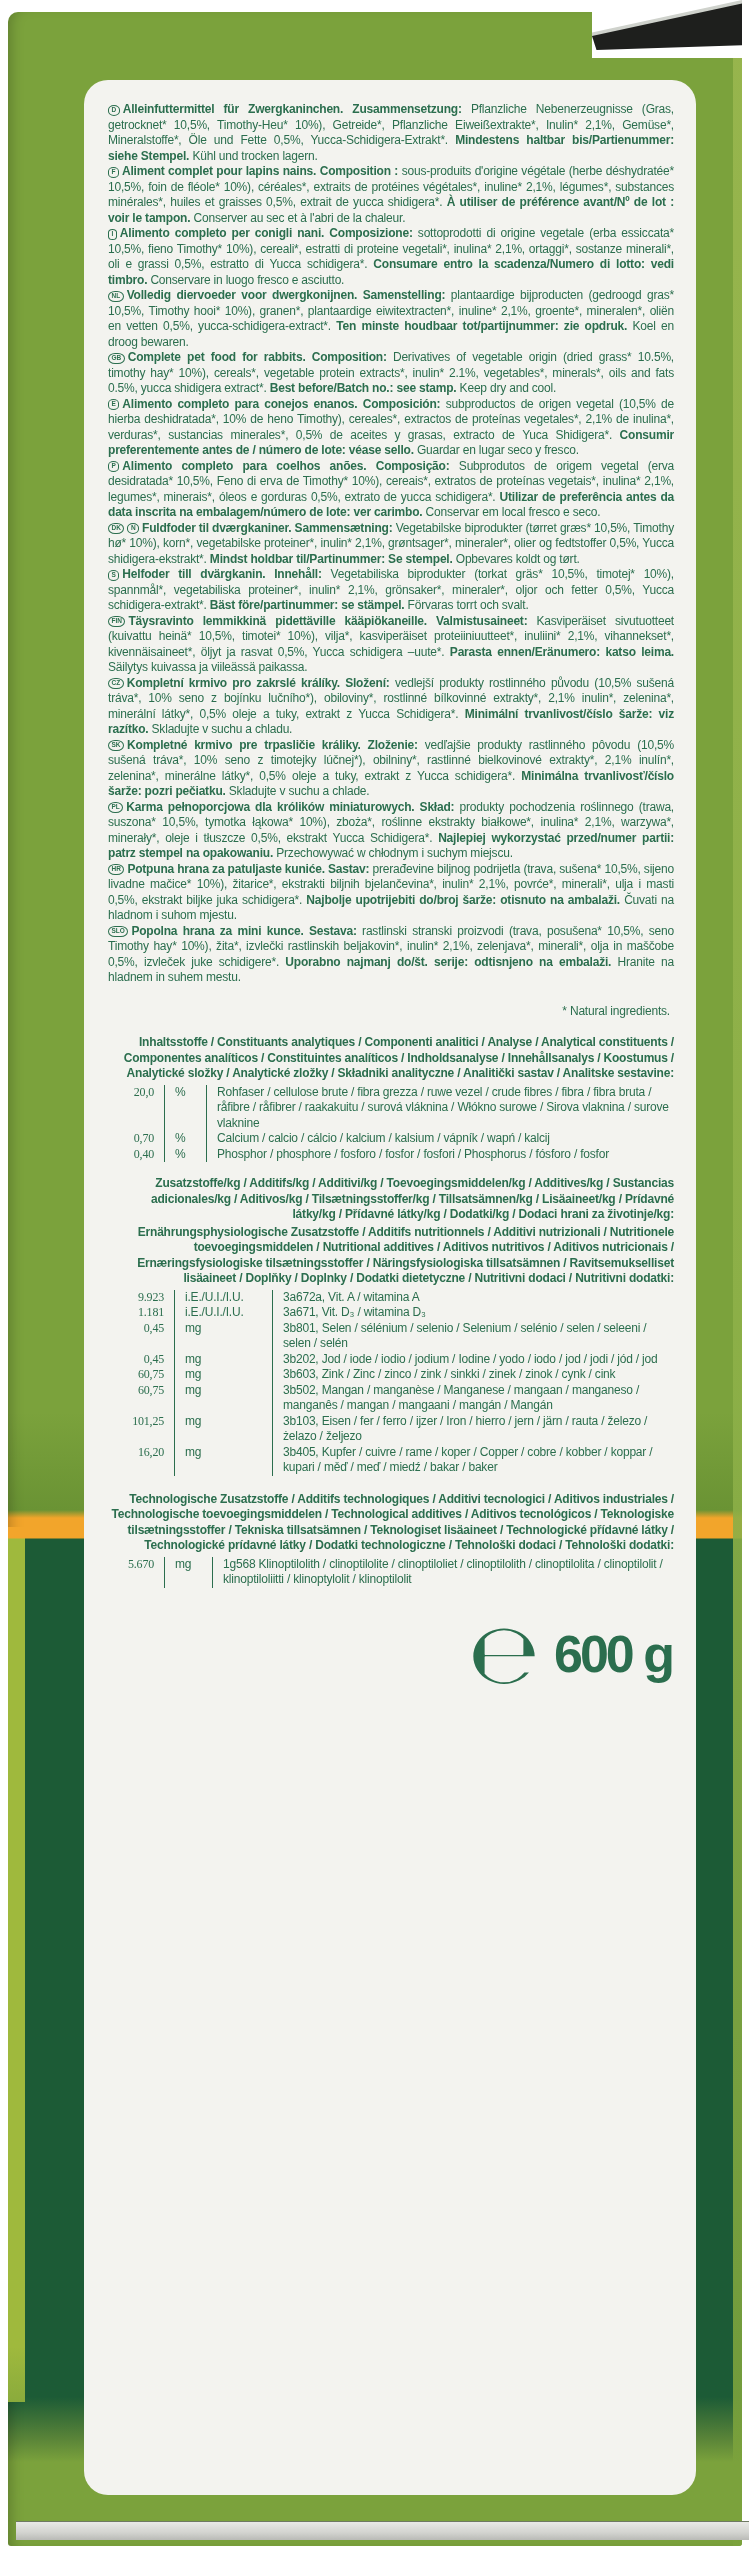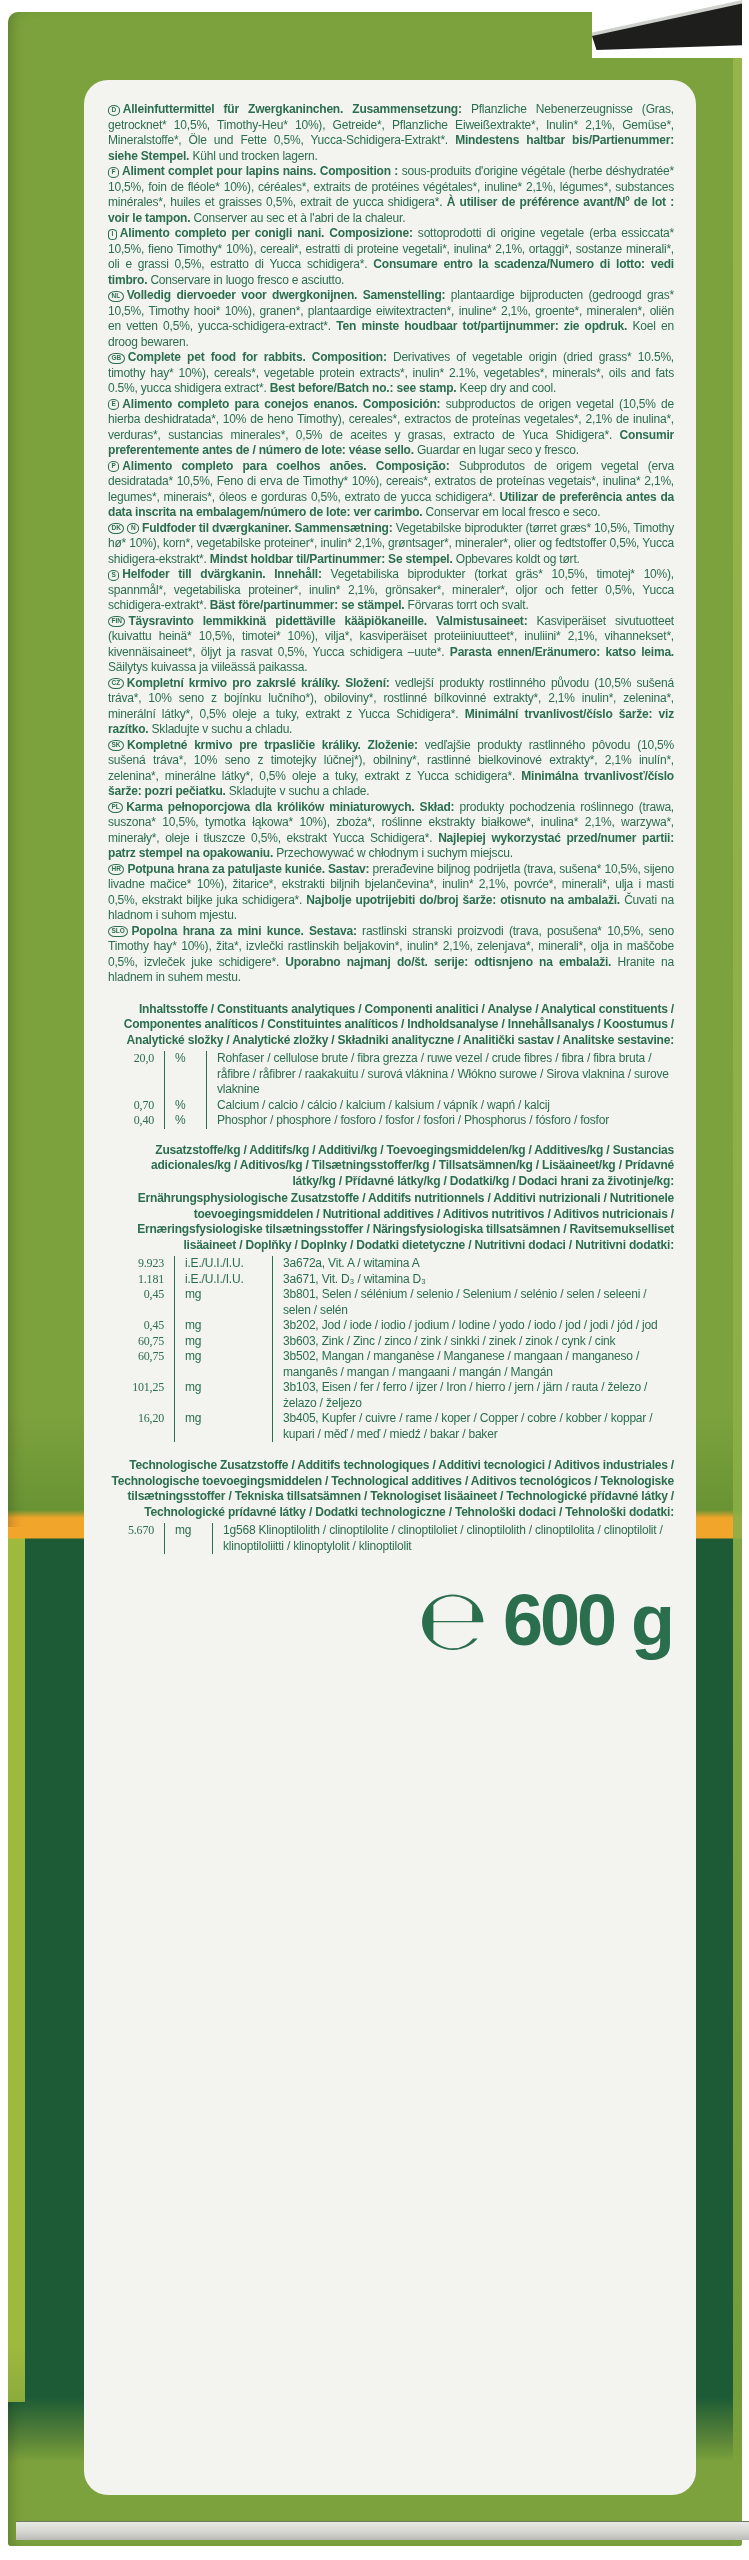--- a/index.html
+++ b/index.html
@@ -57,21 +57,21 @@
   .tbl .c{padding:0 0 0 10px;}
   .tbl .val{text-align:right;padding:0 10px 0 0;font-family:Liberation Serif, serif;}
   .tbl .unit{border-left:1.5px solid #2b6e4e;}
   .tbl .desc{border-left:1.5px solid #2b6e4e;text-align:left;}
 
   .netweight{position:relative;margin-top:18px;min-height:110px;}
   .nw-label{width:57%;text-align:left;}
   .nw-value{position:absolute;right:2px;top:8px;display:flex;align-items:center;gap:14px;}
   .e-sym{font-size:84px;line-height:80px;font-weight:400;
          font-family:"DejaVu Sans","Liberation Sans",sans-serif;letter-spacing:0;}
-  .nw-num{font-size:72px;line-height:78px;font-weight:700;letter-spacing:-3px;}
+  .nw-num{font-size:52px;line-height:78px;font-weight:700;letter-spacing:-3px;}
 </style>
 </head>
 <body>
 
 <div class="stage">
   <div class="package">
     <div class="right-sheen"></div>
     <div class="left-stripe"></div>
     <div class="top-wedge">
       <div class="glint"></div>
@@ -90,20 +90,21 @@
           <div class="para"><span class="pill">DK</span><span class="pill">N</span><span class="b">Fuldfoder til dværgkaniner. Sammensætning:</span><span> Vegetabilske biprodukter (tørret græs* 10,5%, Timothy hø* 10%), korn*, vegetabilske proteiner*, inulin* 2,1%, grøntsager*, mineraler*, olier og fedtstoffer 0,5%, Yucca shidigera-ekstrakt*. </span><span class="b">Mindst holdbar til/Partinummer: Se stempel.</span><span> Opbevares koldt og tørt.</span></div>
           <div class="para"><span class="pill">S</span><span class="b">Helfoder till dvärgkanin. Innehåll:</span><span> Vegetabiliska biprodukter (torkat gräs* 10,5%, timotej* 10%), spannmål*, vegetabiliska proteiner*, inulin* 2,1%, grönsaker*, mineraler*, oljor och fetter 0,5%, Yucca schidigera-extrakt*. </span><span class="b">Bäst före/partinummer: se stämpel.</span><span> Förvaras torrt och svalt.</span></div>
           <div class="para"><span class="pill">FIN</span><span class="b">Täysravinto lemmikkinä pidettäville kääpiökaneille. Valmistusaineet:</span><span> Kasviperäiset sivutuotteet (kuivattu heinä* 10,5%, timotei* 10%), vilja*, kasviperäiset proteiiniuutteet*, inuliini* 2,1%, vihannekset*, kivennäisaineet*, öljyt ja rasvat 0,5%, Yucca schidigera –uute*. </span><span class="b">Parasta ennen/Eränumero: katso leima.</span><span> Säilytys kuivassa ja viileässä paikassa.</span></div>
           <div class="para"><span class="pill">CZ</span><span class="b">Kompletní krmivo pro zakrslé králíky. Složení:</span><span> vedlejší produkty rostlinného původu (10,5% sušená tráva*, 10% seno z bojínku lučního*), obiloviny*, rostlinné bílkovinné extrakty*, 2,1% inulin*, zelenina*, minerální látky*, 0,5% oleje a tuky, extrakt z Yucca Schidigera*. </span><span class="b">Minimální trvanlivost/číslo šarže: viz razítko.</span><span> Skladujte v suchu a chladu.</span></div>
           <div class="para"><span class="pill">SK</span><span class="b">Kompletné krmivo pre trpasličie králiky. Zloženie:</span><span> vedľajšie produkty rastlinného pôvodu (10,5% sušená tráva*, 10% seno z timotejky lúčnej*), obilniny*, rastlinné bielkovinové extrakty*, 2,1% inulín*, zelenina*, minerálne látky*, 0,5% oleje a tuky, extrakt z Yucca schidigera*. </span><span class="b">Minimálna trvanlivosť/číslo šarže: pozri pečiatku.</span><span> Skladujte v suchu a chlade.</span></div>
           <div class="para"><span class="pill">PL</span><span class="b">Karma pełnoporcjowa dla królików miniaturowych. Skład:</span><span> produkty pochodzenia roślinnego (trawa, suszona* 10,5%, tymotka łąkowa* 10%), zboża*, roślinne ekstrakty białkowe*, inulina* 2,1%, warzywa*, minerały*, oleje i tłuszcze 0,5%, ekstrakt Yucca Schidigera*. </span><span class="b">Najlepiej wykorzystać przed/numer partii: patrz stempel na opakowaniu.</span><span> Przechowywać w chłodnym i suchym miejscu.</span></div>
           <div class="para"><span class="pill">HR</span><span class="b">Potpuna hrana za patuljaste kuniće. Sastav:</span><span> prerađevine biljnog podrijetla (trava, sušena* 10,5%, sijeno livadne mačice* 10%), žitarice*, ekstrakti biljnih bjelančevina*, inulin* 2,1%, povrće*, minerali*, ulja i masti 0,5%, ekstrakt biljke juka schidigera*. </span><span class="b">Najbolje upotrijebiti do/broj šarže: otisnuto na ambalaži.</span><span> Čuvati na hladnom i suhom mjestu.</span></div>
           <div class="para"><span class="pill">SLO</span><span class="b">Popolna hrana za mini kunce. Sestava:</span><span> rastlinski stranski proizvodi (trava, posušena* 10,5%, seno Timothy hay* 10%), žita*, izvlečki rastlinskih beljakovin*, inulin* 2,1%, zelenjava*, minerali*, olja in maščobe 0,5%, izvleček juke schidigere*. </span><span class="b">Uporabno najmanj do/št. serije: odtisnjeno na embalaži.</span><span> Hranite na hladnem in suhem mestu.</span></div>
         </div>
 
+      <div class="natural-note">* Natural ingredients.</div>
 
       <div class="heading">Inhaltsstoffe / Constituants analytiques / Componenti analitici / Analyse / Analytical constituents / Componentes analíticos / Constituintes analíticos / Indholdsanalyse / Innehållsanalys / Koostumus / Analytické složky / Analytické zložky / Składniki analityczne / Analitički sastav / Analitske sestavine:</div>
       <div class="tbl analytical" id="tbl-analytical">
           <div style="display: contents;"><div class="c val">20,0</div><div class="c unit">%</div><div class="c desc">Rohfaser / cellulose brute / fibra grezza / ruwe vezel / crude fibres / fibra / fibra bruta / råfibre / råfibrer / raakakuitu / surová vláknina / Włókno surowe / Sirova vlaknina / surove vlaknine</div></div>
           <div style="display: contents;"><div class="c val">0,70</div><div class="c unit">%</div><div class="c desc">Calcium / calcio / cálcio / kalcium / kalsium / vápník / wapń / kalcij</div></div>
           <div style="display: contents;"><div class="c val">0,40</div><div class="c unit">%</div><div class="c desc">Phosphor / phosphore / fosforo / fosfor / fosfori / Phosphorus / fósforo / fosfor</div></div>
         </div>
 
       <div class="heading tight">Zusatzstoffe/kg / Additifs/kg / Additivi/kg / Toevoegingsmiddelen/kg / Additives/kg / Sustancias adicionales/kg / Aditivos/kg / Tilsætningsstoffer/kg / Tillsatsämnen/kg / Lisäaineet/kg / Prídavné látky/kg / Přídavné látky/kg / Dodatki/kg / Dodaci hrani za životinje/kg:</div>
       <div class="heading tight" style="margin-top:2px">Ernährungsphysiologische Zusatzstoffe / Additifs nutritionnels / Additivi nutrizionali / Nutritionele toevoegingsmiddelen / Nutritional additives / Aditivos nutritivos / Aditivos nutricionais / Ernæringsfysiologiske tilsætningsstoffer / Näringsfysiologiska tillsatsämnen / Ravitsemukselliset lisäaineet / Doplňky / Doplnky / Dodatki dietetyczne / Nutritivni dodaci / Nutritivni dodatki:</div>

